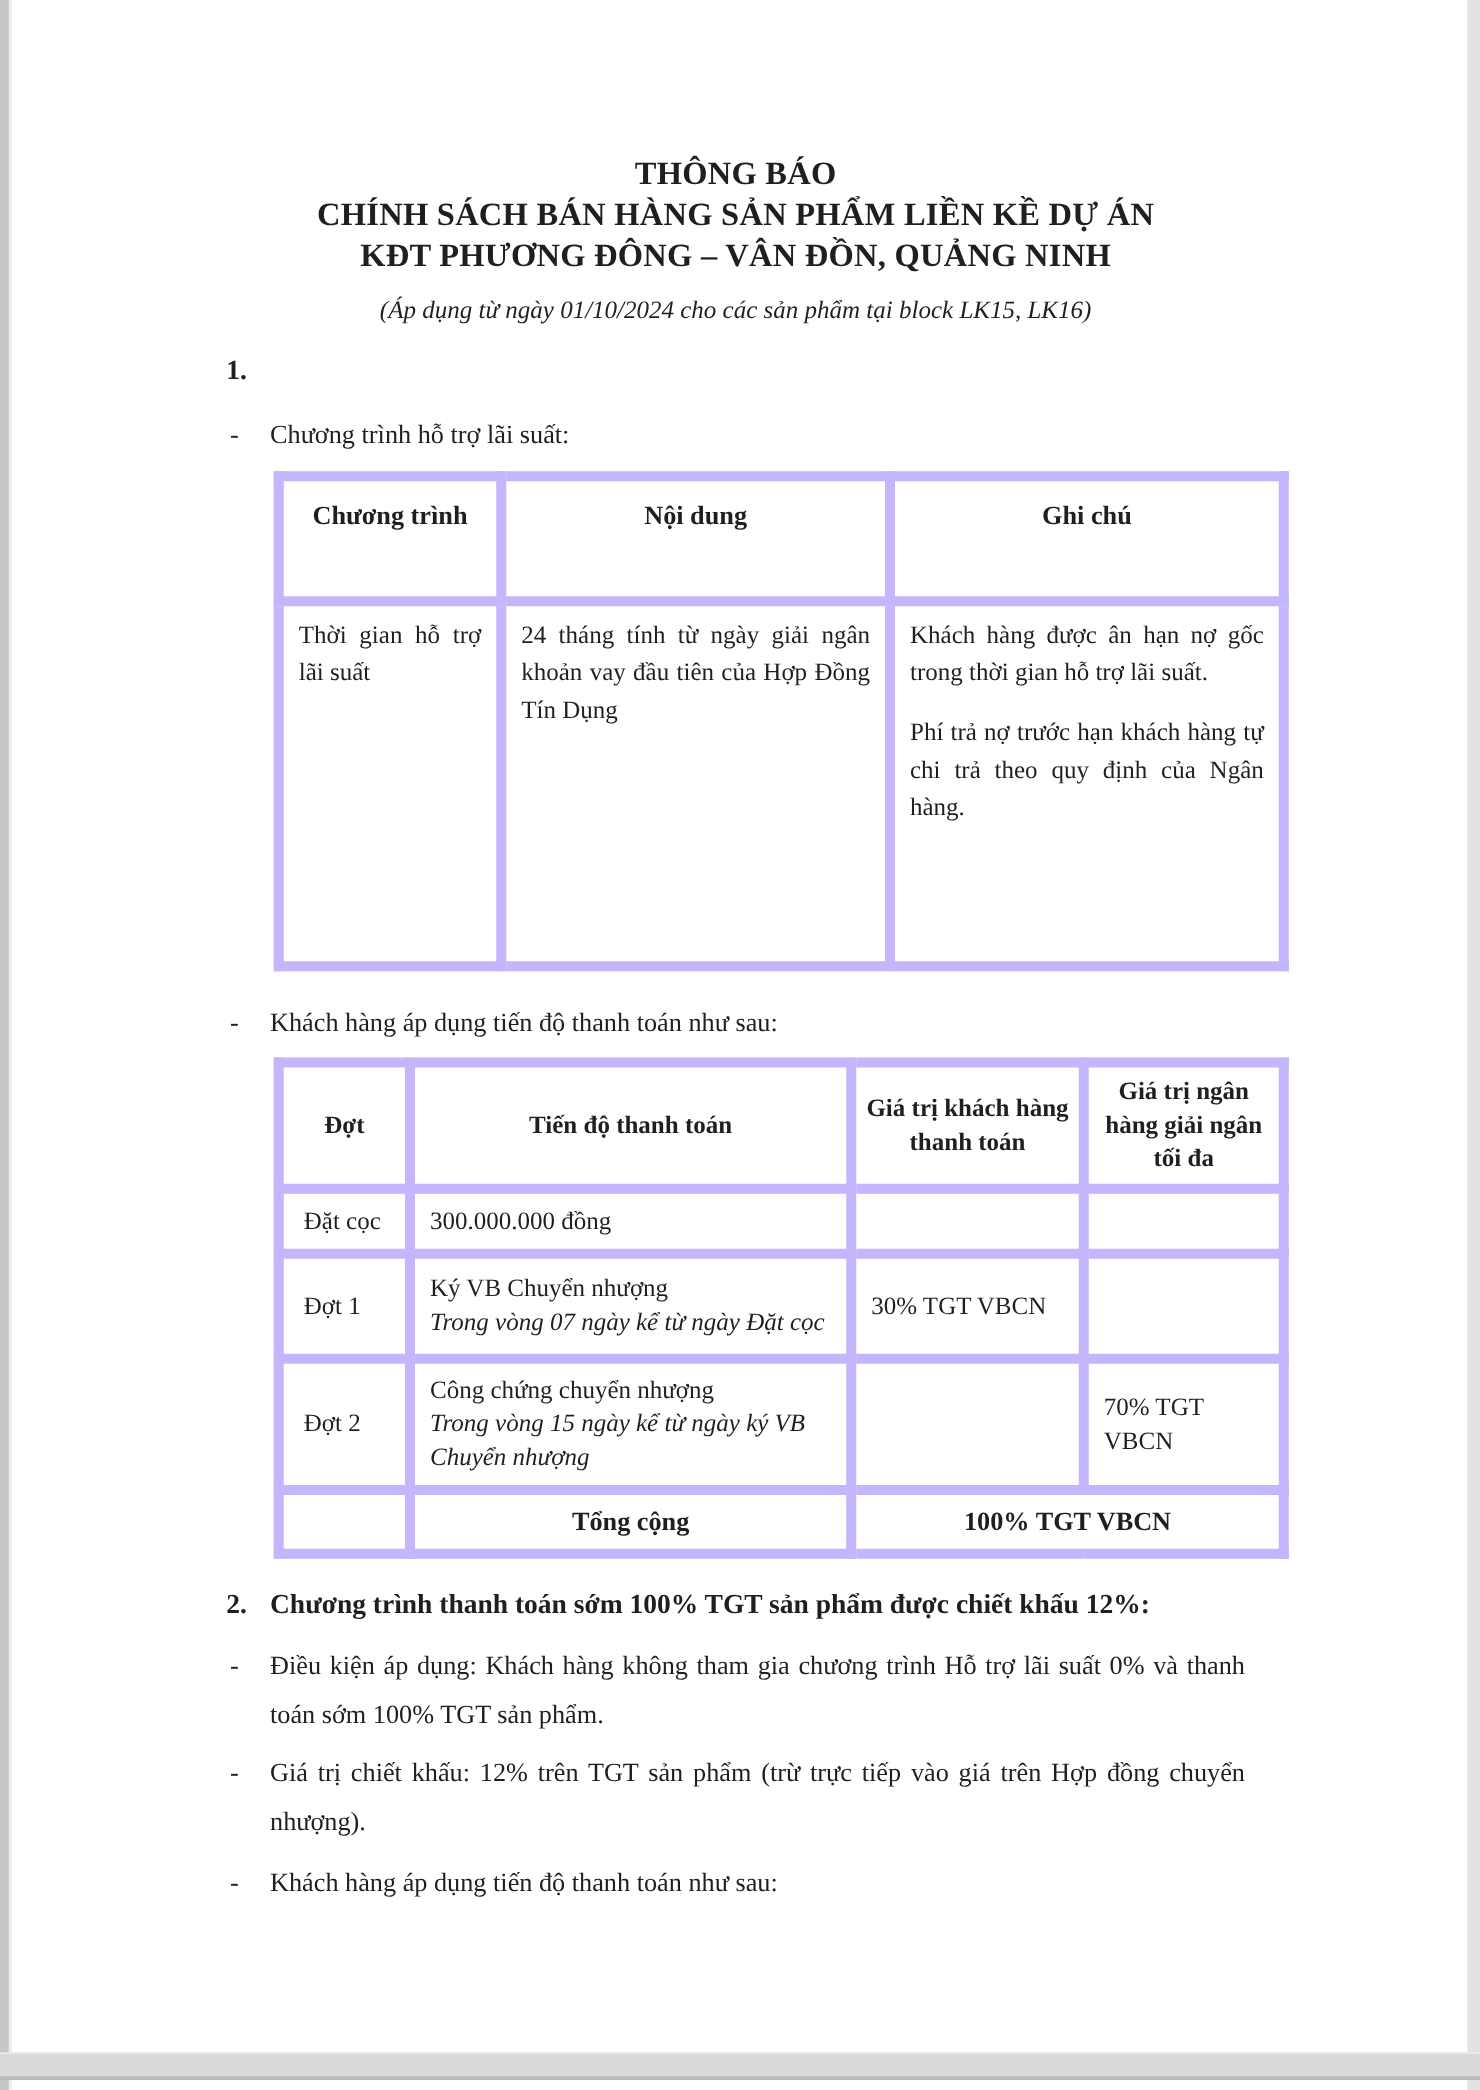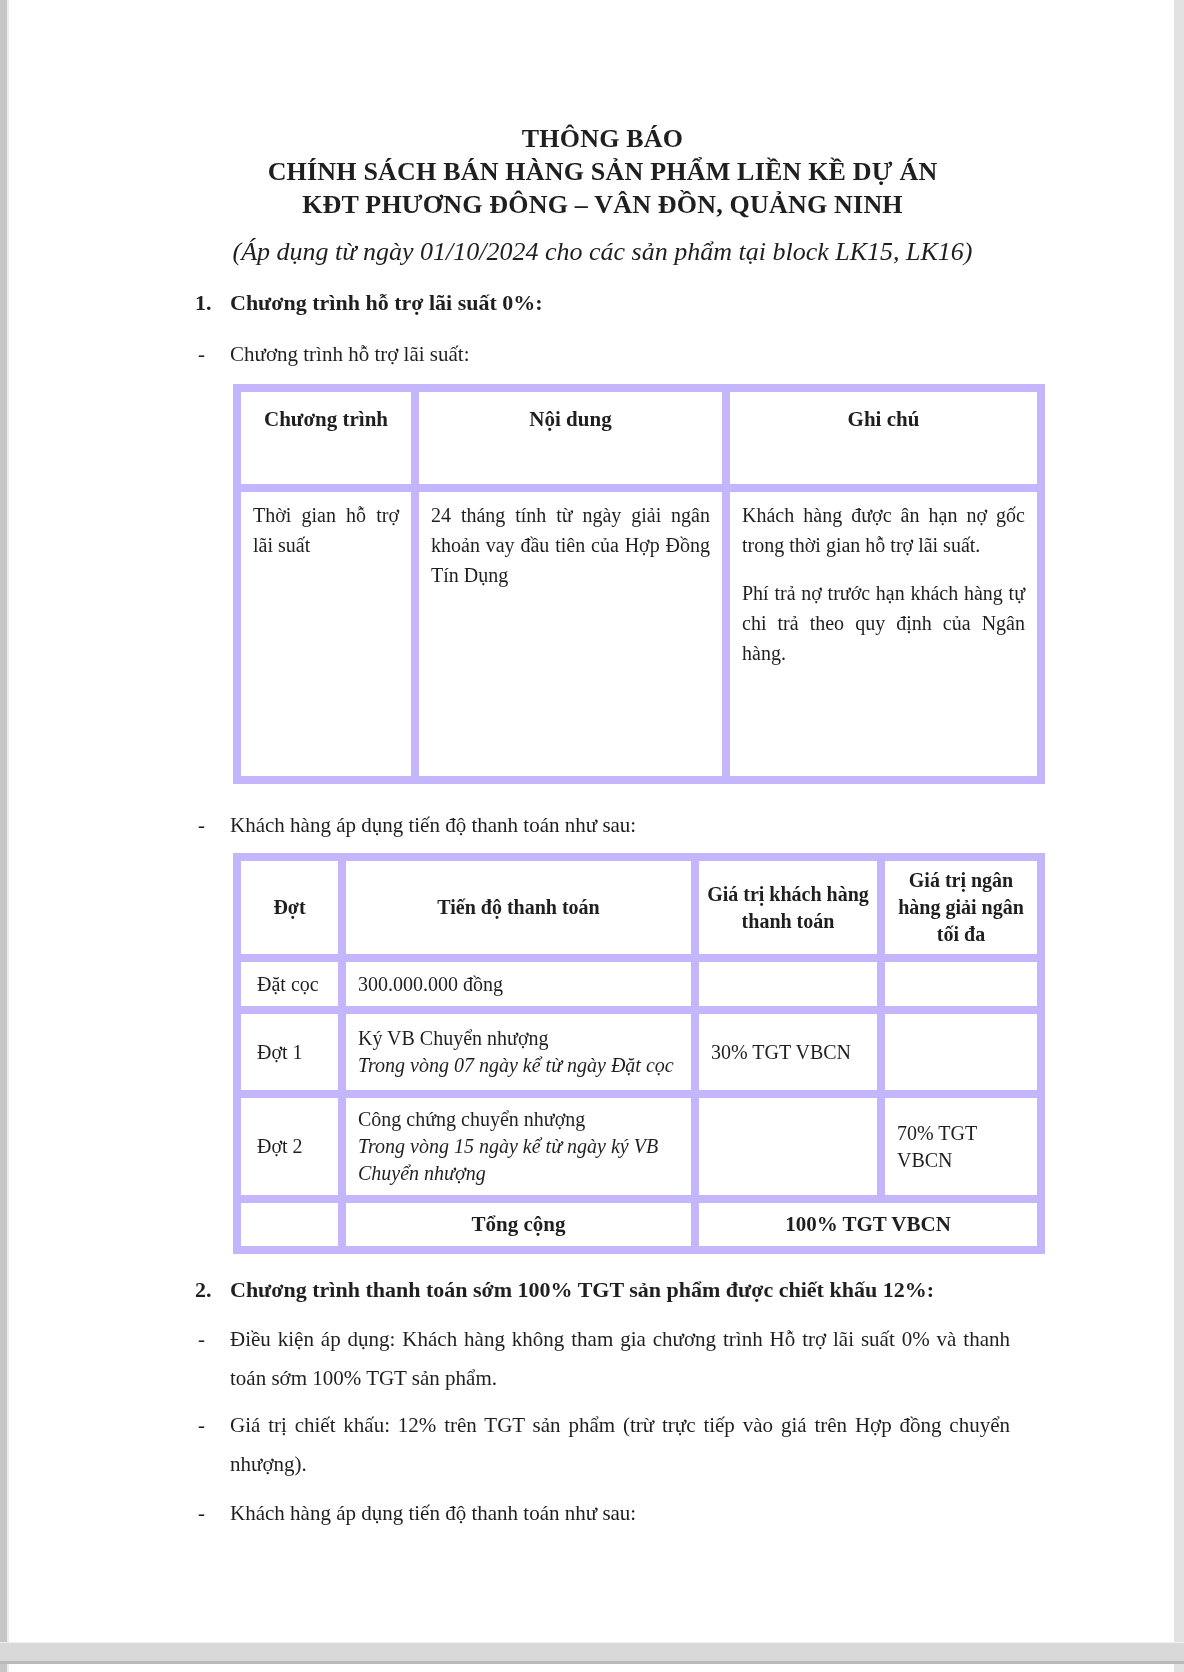--- a/index.html
+++ b/index.html
@@ -19,28 +19,28 @@
     position:absolute;right:0;top:0;width:10px;height:100%;
     background:#e2e2e2;
   }
   .page-break-bar{
     position:absolute;left:0;top:1642px;width:100%;height:18px;
     background:#d9d9d9;
     border-top:1px solid #efefef;
     border-bottom:3px solid #b9b9b9;
   }
   .content{
-    position:absolute;left:195px;top:122px;width:842px;
+    position:absolute;left:181px;top:122px;width:842px;
   }
   .title{
     text-align:center;font-weight:bold;font-size:26px;line-height:33px;
     letter-spacing:0.2px;width:815px;
   }
   .subtitle{
-    text-align:center;font-style:italic;font-size:26px;margin-top:16px;width:815px;
+    text-align:center;font-style:italic;font-size:20px;margin-top:16px;width:815px;
   }
   .heading{
     display:flex;font-weight:bold;font-size:22px;line-height:28px;margin-top:22px;
     width:815px;
   }
   .heading .num{width:35px;flex:0 0 35px;}
   .bullet{
     position:relative;padding-left:35px;font-size:21px;line-height:39px;
     text-align:justify;width:780px;
   }
@@ -112,21 +112,20 @@
     <div class="title">
       <div>THÔNG BÁO</div>
       <div>CHÍNH SÁCH BÁN HÀNG SẢN PHẨM LIỀN KỀ DỰ ÁN</div>
       <div>KĐT PHƯƠNG ĐÔNG – VÂN ĐỒN, QUẢNG NINH</div>
     </div>
 
     <div class="subtitle">(Áp dụng từ ngày 01/10/2024 cho các sản phẩm tại block LK15, LK16)</div>
 
     <div class="heading">
       <span class="num">1.</span>
-      <span>Chương trình hỗ trợ lãi suất 0%:</span>
     </div>
 
     <div class="bullet mt18">
       <span class="dash">-</span>
       <span>Chương trình hỗ trợ lãi suất:</span>
     </div>
 
     <table class="t1">
       <colgroup>
           <col class="c1">

